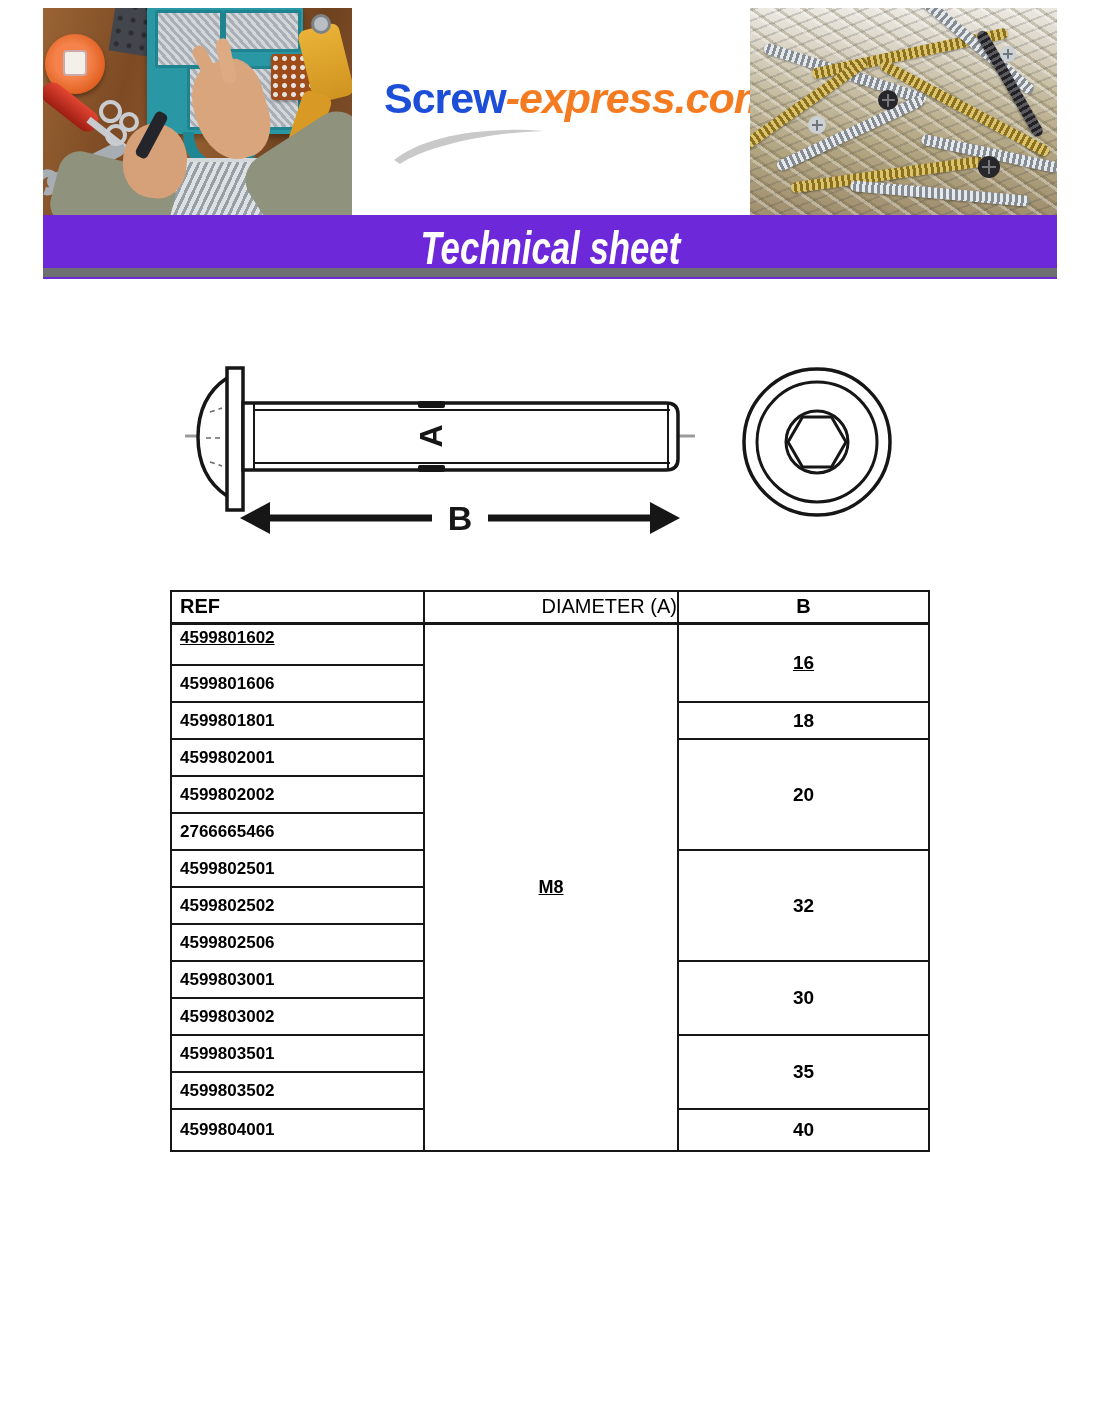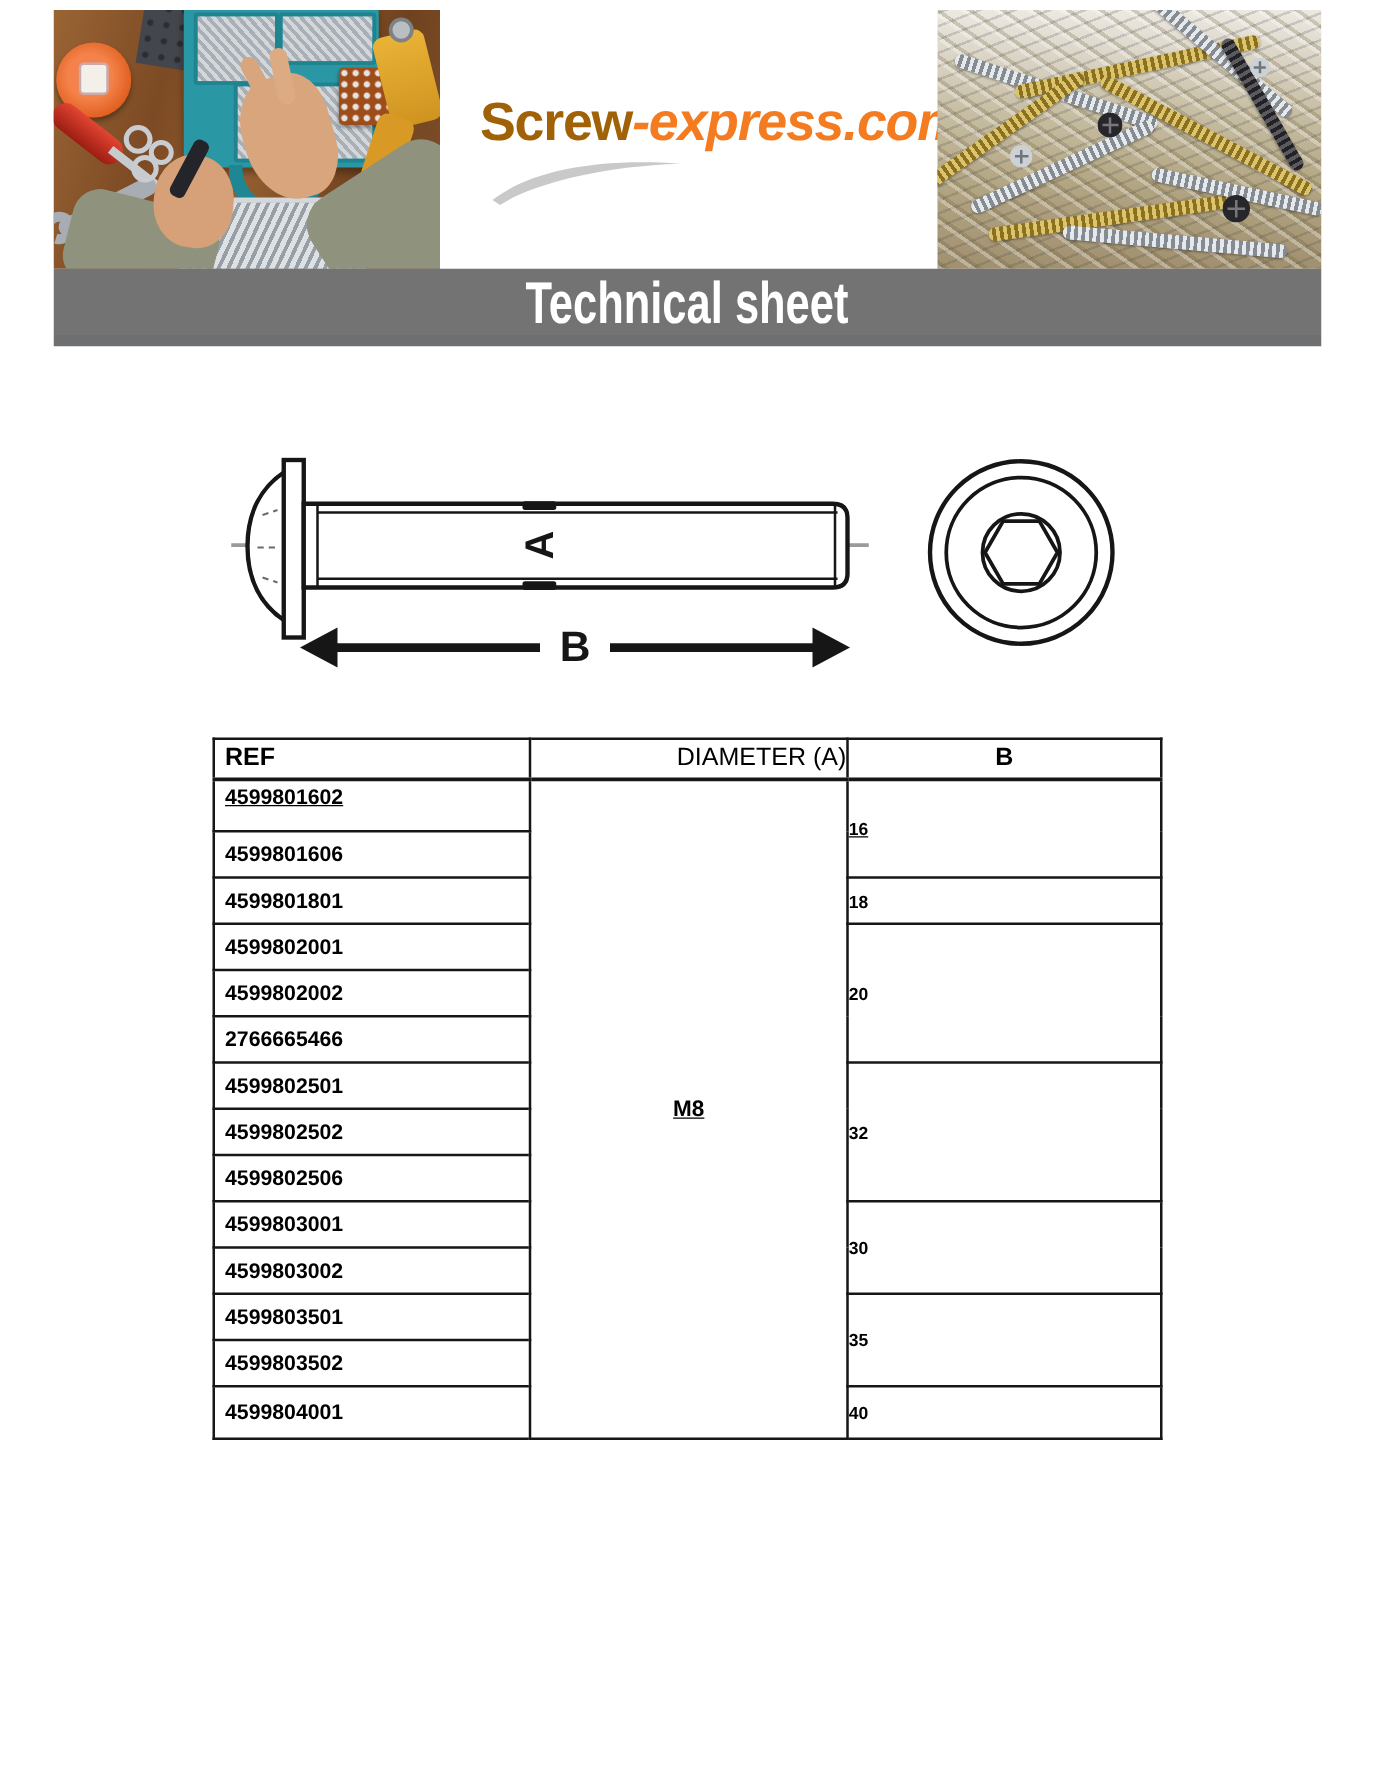--- a/index.html
+++ b/index.html
@@ -66,27 +66,27 @@
   .head-black{background:#27272b;
     background-image:linear-gradient(#77777c,#77777c),linear-gradient(#77777c,#77777c);
     background-size:2px 64%,64% 2px;background-position:center;background-repeat:no-repeat;}
   .head-silver{background:#ccd1d5;
     background-image:linear-gradient(#6f757b,#6f757b),linear-gradient(#6f757b,#6f757b);
     background-size:2px 60%,60% 2px;background-position:center;background-repeat:no-repeat;}
 
   
   #logo{position:absolute;left:352px;top:8px;width:398px;height:207px;background:#fff;}
   #logo .line{position:absolute;left:32px;top:66px;white-space:nowrap;font-size:43px;font-weight:bold;letter-spacing:-1px;}
-  #logo .g{color:#a16207;}
+  #logo .g{color:#1d4ed8;}
   #logo .o{color:#f47b20;font-style:italic;}
   #logo svg{position:absolute;left:36px;top:116px;}
 
   
-  #banner{position:absolute;left:43px;top:215px;width:1014px;height:53px;background:#737373;
-    display:flex;align-items:center;justify-content:center;}
+  #banner{position:absolute;left:43px;top:215px;width:1014px;height:64px;background:#6d28d9;
+    display:flex;align-items:center;justify-content:center;font-style:italic;}
   #banner .t{color:#ffffff;font-weight:bold;font-size:47px;display:inline-block;transform:scaleX(.74);letter-spacing:0px;}
   #gray-strip{position:absolute;left:43px;top:268px;width:1014px;height:9px;background:#6e6f71;}
 
   
   #drawing{position:absolute;left:170px;top:350px;width:760px;height:205px;}
 
   
   #spec-table{position:absolute;left:170px;top:590px;border-collapse:collapse;table-layout:fixed;}
   #spec-table th,#spec-table td{border:2px solid #161616;padding:0;}
   #spec-table col.c-ref{width:253px;}
@@ -96,21 +96,21 @@
   #spec-table tr.hdr{height:32px;}
   #spec-table tr.row-first{height:42px;text-decoration:underline;}
   #spec-table tr.row-last{height:42px;}
   #spec-table th{background:#fff;}
   .th-ref{text-align:left;padding-left:8px !important;font-size:20px;font-weight:bold;border-bottom:3px solid #161616 !important;}
   .th-dia{text-align:right;font-size:20px;font-weight:normal;border-bottom:3px solid #161616 !important;}
   .th-b{text-align:center;font-size:20px;font-weight:bold;border-bottom:3px solid #161616 !important;}
   .td-ref{font-size:17px;font-weight:bold;padding-left:8px !important;vertical-align:middle;}
   tr.row-first .td-ref{vertical-align:top;padding-top:3px !important;}
   .td-dia{font-size:18px;font-weight:bold;text-align:center;vertical-align:middle;}
-  .td-b{font-size:14px;font-weight:bold;text-align:left;vertical-align:middle;}
+  .td-b{font-size:19px;font-weight:bold;text-align:center;vertical-align:middle;}
 
   
   #footer{position:absolute;left:43px;top:1384px;width:1014px;height:38px;background:#5a5b5d;
     display:flex;align-items:center;justify-content:flex-end;}
   #footer .e{color:#ffffff;font-weight:bold;font-size:22px;margin-right:50px;display:inline-block;transform:scaleX(.85);transform-origin:right center;}
 </style>
 </head>
 <body>
 
 <div id="page">

